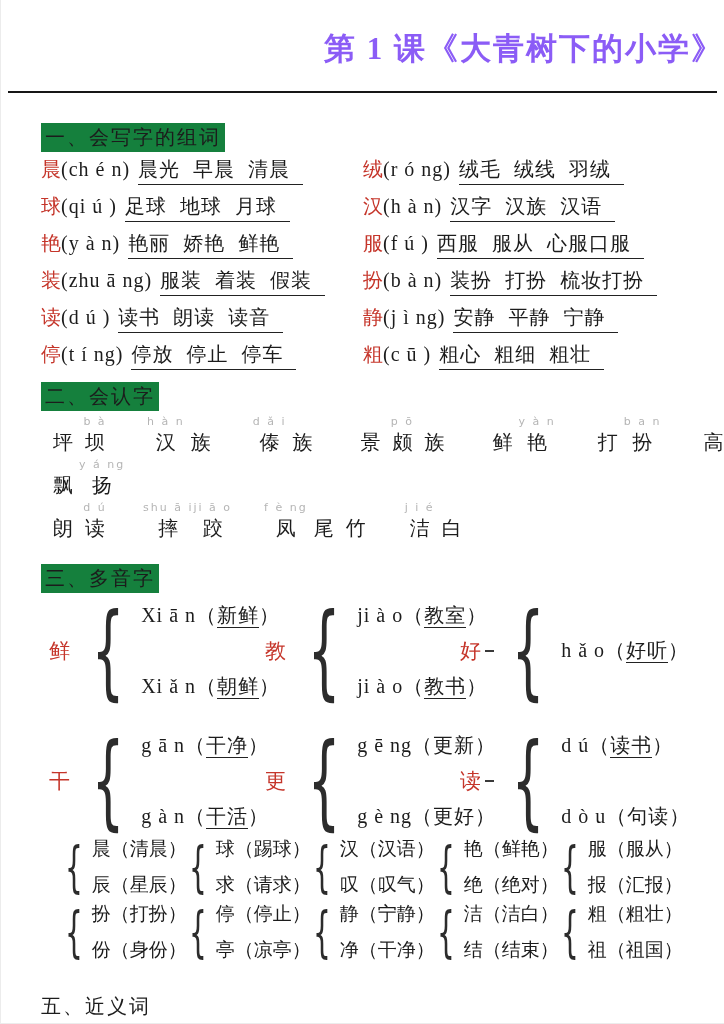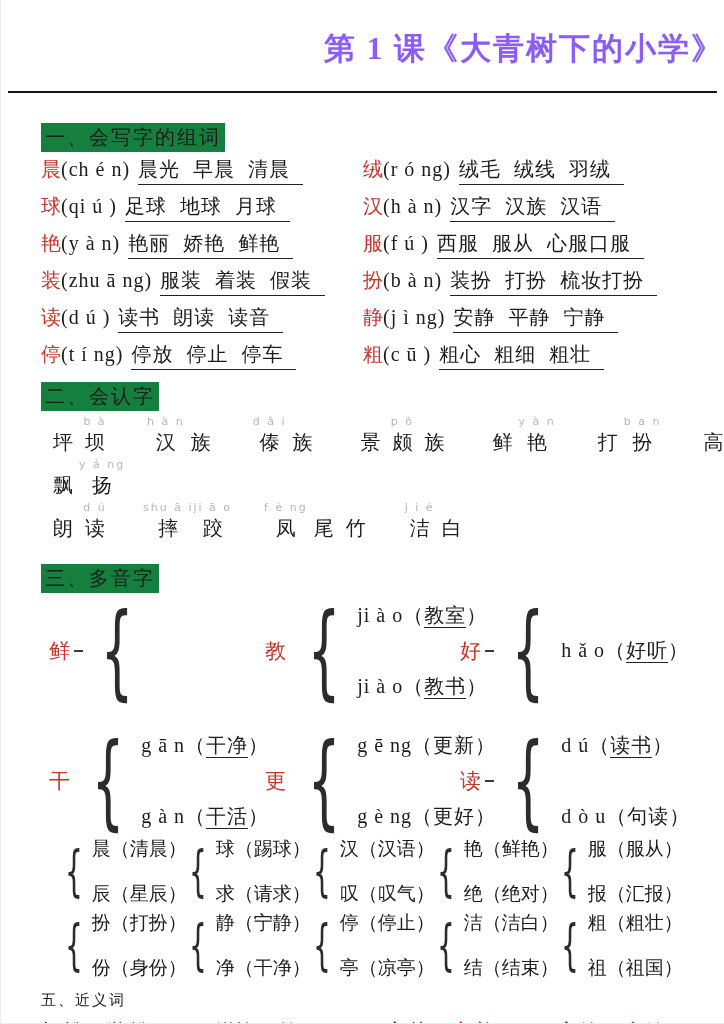--- a/index.html
+++ b/index.html
@@ -5,21 +5,21 @@
   html,body{margin:0;padding:0;}
   body{
     width:724px;height:1024px;background:#ffffff;position:relative;overflow:hidden;
     font-family:"Liberation Serif","DejaVu Serif",serif;color:#1c1c1c;
     border-left:1px solid #ececec;border-bottom:1px solid #ececec;box-sizing:border-box;
   }
   .title{color:#8b5cf6;font-size:31px;font-weight:bold;text-align:right;margin-top:28px;letter-spacing:2px;}
   .rule{border:none;border-top:2.5px solid #161616;margin:9px 7px 0 7px;}
   .content{padding-left:40px;padding-right:14px;}
   .hl{display:inline-block;background:#15803d;font-size:20px;padding:1px 4px;letter-spacing:2px;}
-  .plainhead{display:inline-block;font-size:15px;letter-spacing:2px;}
+  .plainhead{display:inline-block;font-size:20px;letter-spacing:2px;margin-top:20px;}
   
   .sec1head{margin-top:30px;}
   .grid1{display:grid;grid-template-columns:322px 1fr;margin-top:4px;}
   .entry{height:37px;display:flex;align-items:baseline;font-size:20px;white-space:nowrap;}
   .rc{color:#c5352a;}
   .py{margin-right:8px;letter-spacing:1px;}
   .uw{border-bottom:1.7px solid #222;padding-right:13px;padding-bottom:1px;letter-spacing:1px;word-spacing:7px;}
   
   .sec2head{margin-top:4px;}
   .r2row{display:flex;align-items:flex-end;margin-left:6px;}
@@ -43,21 +43,21 @@
   .brace.big::before{font-size:104px;line-height:1;}
   .brace.sm::before{font-size:56px;line-height:1;}
   .gitems{display:flex;flex-direction:column;gap:44px;margin-left:0px;}
   .gitem{font-size:20px;white-space:nowrap;letter-spacing:1px;}
   .u{border-bottom:1.7px solid #222;padding-bottom:1px;}
   .r3b{margin-top:26px;}
   
   .sec4head{margin-top:12px;}
   .r4{display:flex;margin-left:15px;margin-top:3px;}
   .pair{width:124px;display:flex;align-items:center;}
-  .plines{display:flex;flex-direction:column;gap:19px;}
+  .plines{display:flex;flex-direction:column;gap:10px;}
   .pline{font-size:19px;white-space:nowrap;line-height:26px;}
   
   .sec5head{margin-top:10px;}
   .synrow{display:flex;gap:62px;margin-top:8px;font-size:21px;letter-spacing:1px;}
   .spair{white-space:nowrap;}
   .sb{color:#c5352a;}
 </style>
 </head>
 <body>
 
@@ -266,20 +266,24 @@
         </span>
     </div>
   </div>
 
   <div class="sec3head"><span class="hl">三、多音字</span></div>
   <div class="r3">
     <div class="group">
       <span class="gch">鲜</span>
         <span class="tick"></span>
         <span class="brace big"></span>
+      <span class="gitems">
+        <span class="gitem"><span>Xi ā n</span><span>（</span><span class="u">新鲜</span><span>）</span></span>
+        <span class="gitem"><span>Xi ǎ n</span><span>（</span><span class="u">朝鲜</span><span>）</span></span>
+      </span>
     </div>
     <div class="group">
       <span class="gch">教</span>
         <span class="tick"></span>
         <span class="brace big"></span>
       <span class="gitems">
         <span class="gitem"><span>ji à o</span><span>（</span><span class="u">教室</span><span>）</span></span>
         <span class="gitem"><span>ji à o</span><span>（</span><span class="u">教书</span><span>）</span></span>
       </span>
     </div>
@@ -363,29 +367,29 @@
     <div class="pair">
         <span class="brace sm"></span>
         <span class="plines">
           <span class="pline">扮（打扮）</span>
           <span class="pline">份（身份）</span>
         </span>
       </div>
     <div class="pair">
         <span class="brace sm"></span>
         <span class="plines">
+          <span class="pline">停（停止）</span>
+          <span class="pline">亭（凉亭）</span>
+        </span>
+      </div>
+    <div class="pair">
+        <span class="brace sm"></span>
+        <span class="plines">
           <span class="pline">静（宁静）</span>
           <span class="pline">净（干净）</span>
-        </span>
-      </div>
-    <div class="pair">
-        <span class="brace sm"></span>
-        <span class="plines">
-          <span class="pline">停（停止）</span>
-          <span class="pline">亭（凉亭）</span>
         </span>
       </div>
     <div class="pair">
         <span class="brace sm"></span>
         <span class="plines">
           <span class="pline">洁（洁白）</span>
           <span class="pline">结（结束）</span>
         </span>
       </div>
     <div class="pair">

